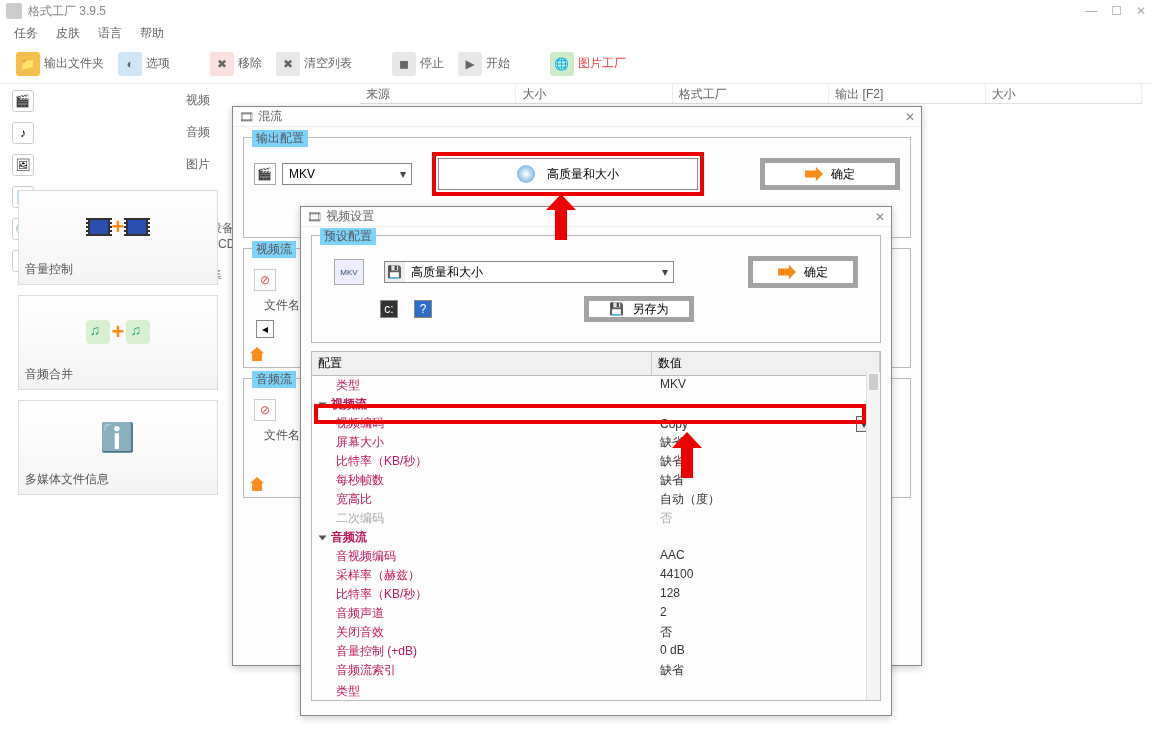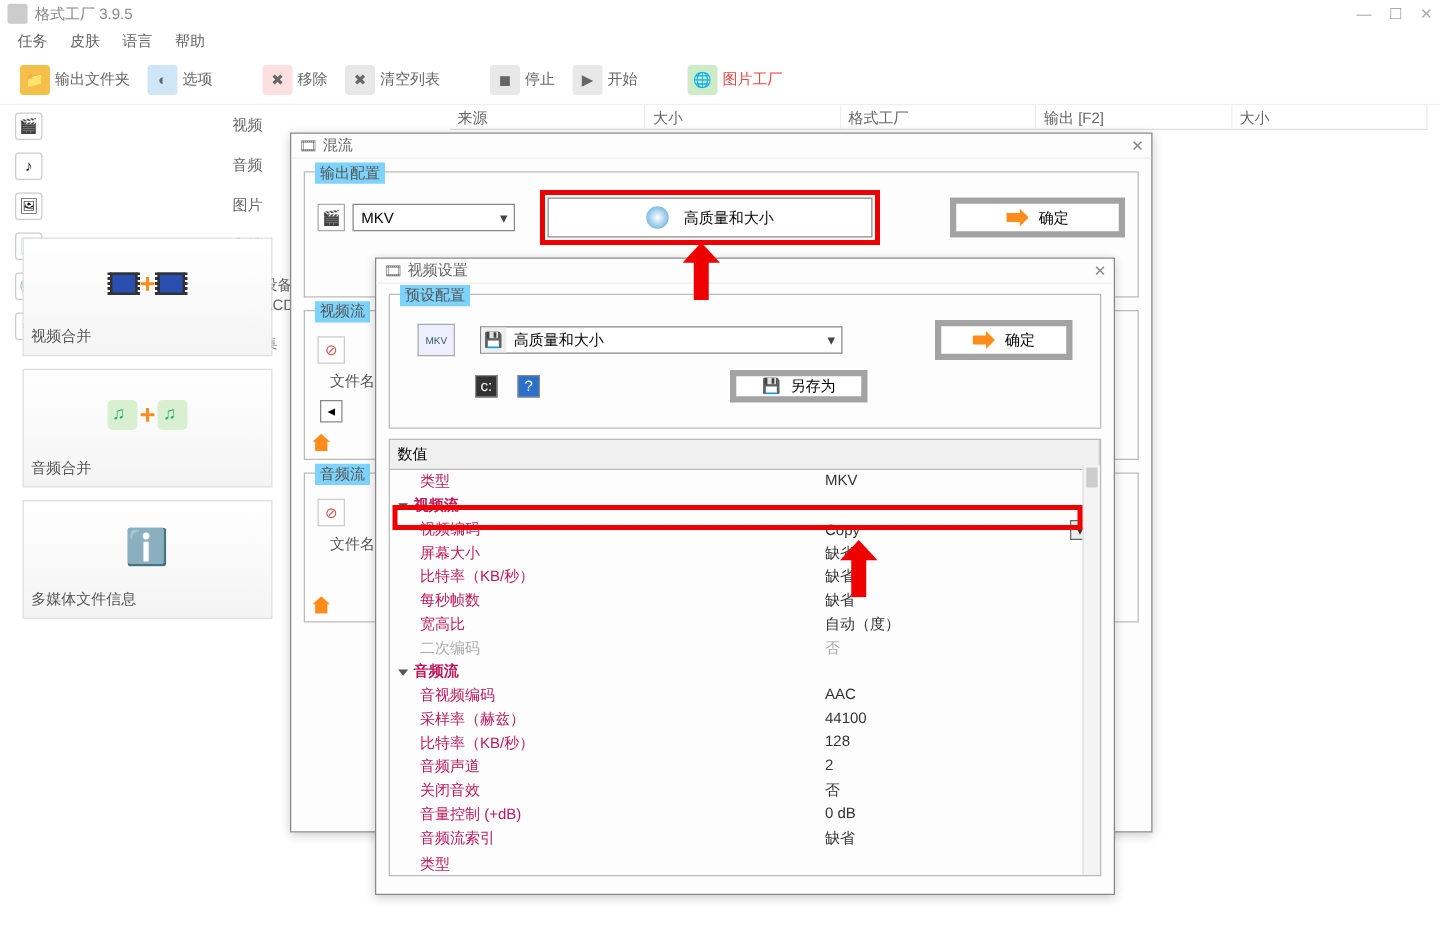--- a/index.html
+++ b/index.html
@@ -168,21 +168,21 @@
   </div>
 </div>
 
 <div class="panel-cards">
   <div class="card">
     <div class="card-body">
         <div class="film"></div>
         <span class="plus">+</span>
         <div class="film"></div>
       </div>
-    <div class="card-title">视频合并</div>
+    <div class="card-title">音量控制</div>
   </div>
   <div class="card">
     <div class="card-body">
         <div class="music"></div>
         <span class="plus">+</span>
         <div class="music"></div>
       </div>
     <div class="card-title">音频合并</div>
   </div>
   <div class="card">
@@ -288,20 +288,21 @@
       <div style="width:120px"></div>
       <div class="big-btn" style="min-width:110px;height:26px">
         <span>💾</span>
         <span>另存为</span>
       </div>
     </div>
   </div>
 
   <div class="tbl-wrap">
     <div class="tbl-head">
+      <div class="col1">配置</div>
       <div class="col2">数值</div>
     </div>
     <div class="tbl-body" id="tbl-body">
         <div class="row">
           <div class="c1" style="padding-left: 24px;">类型</div>
           <div class="c2"><span>MKV</span></div>
         </div>
         <div class="row section">
           <div class="c1">
             <span class="tri"></span>

